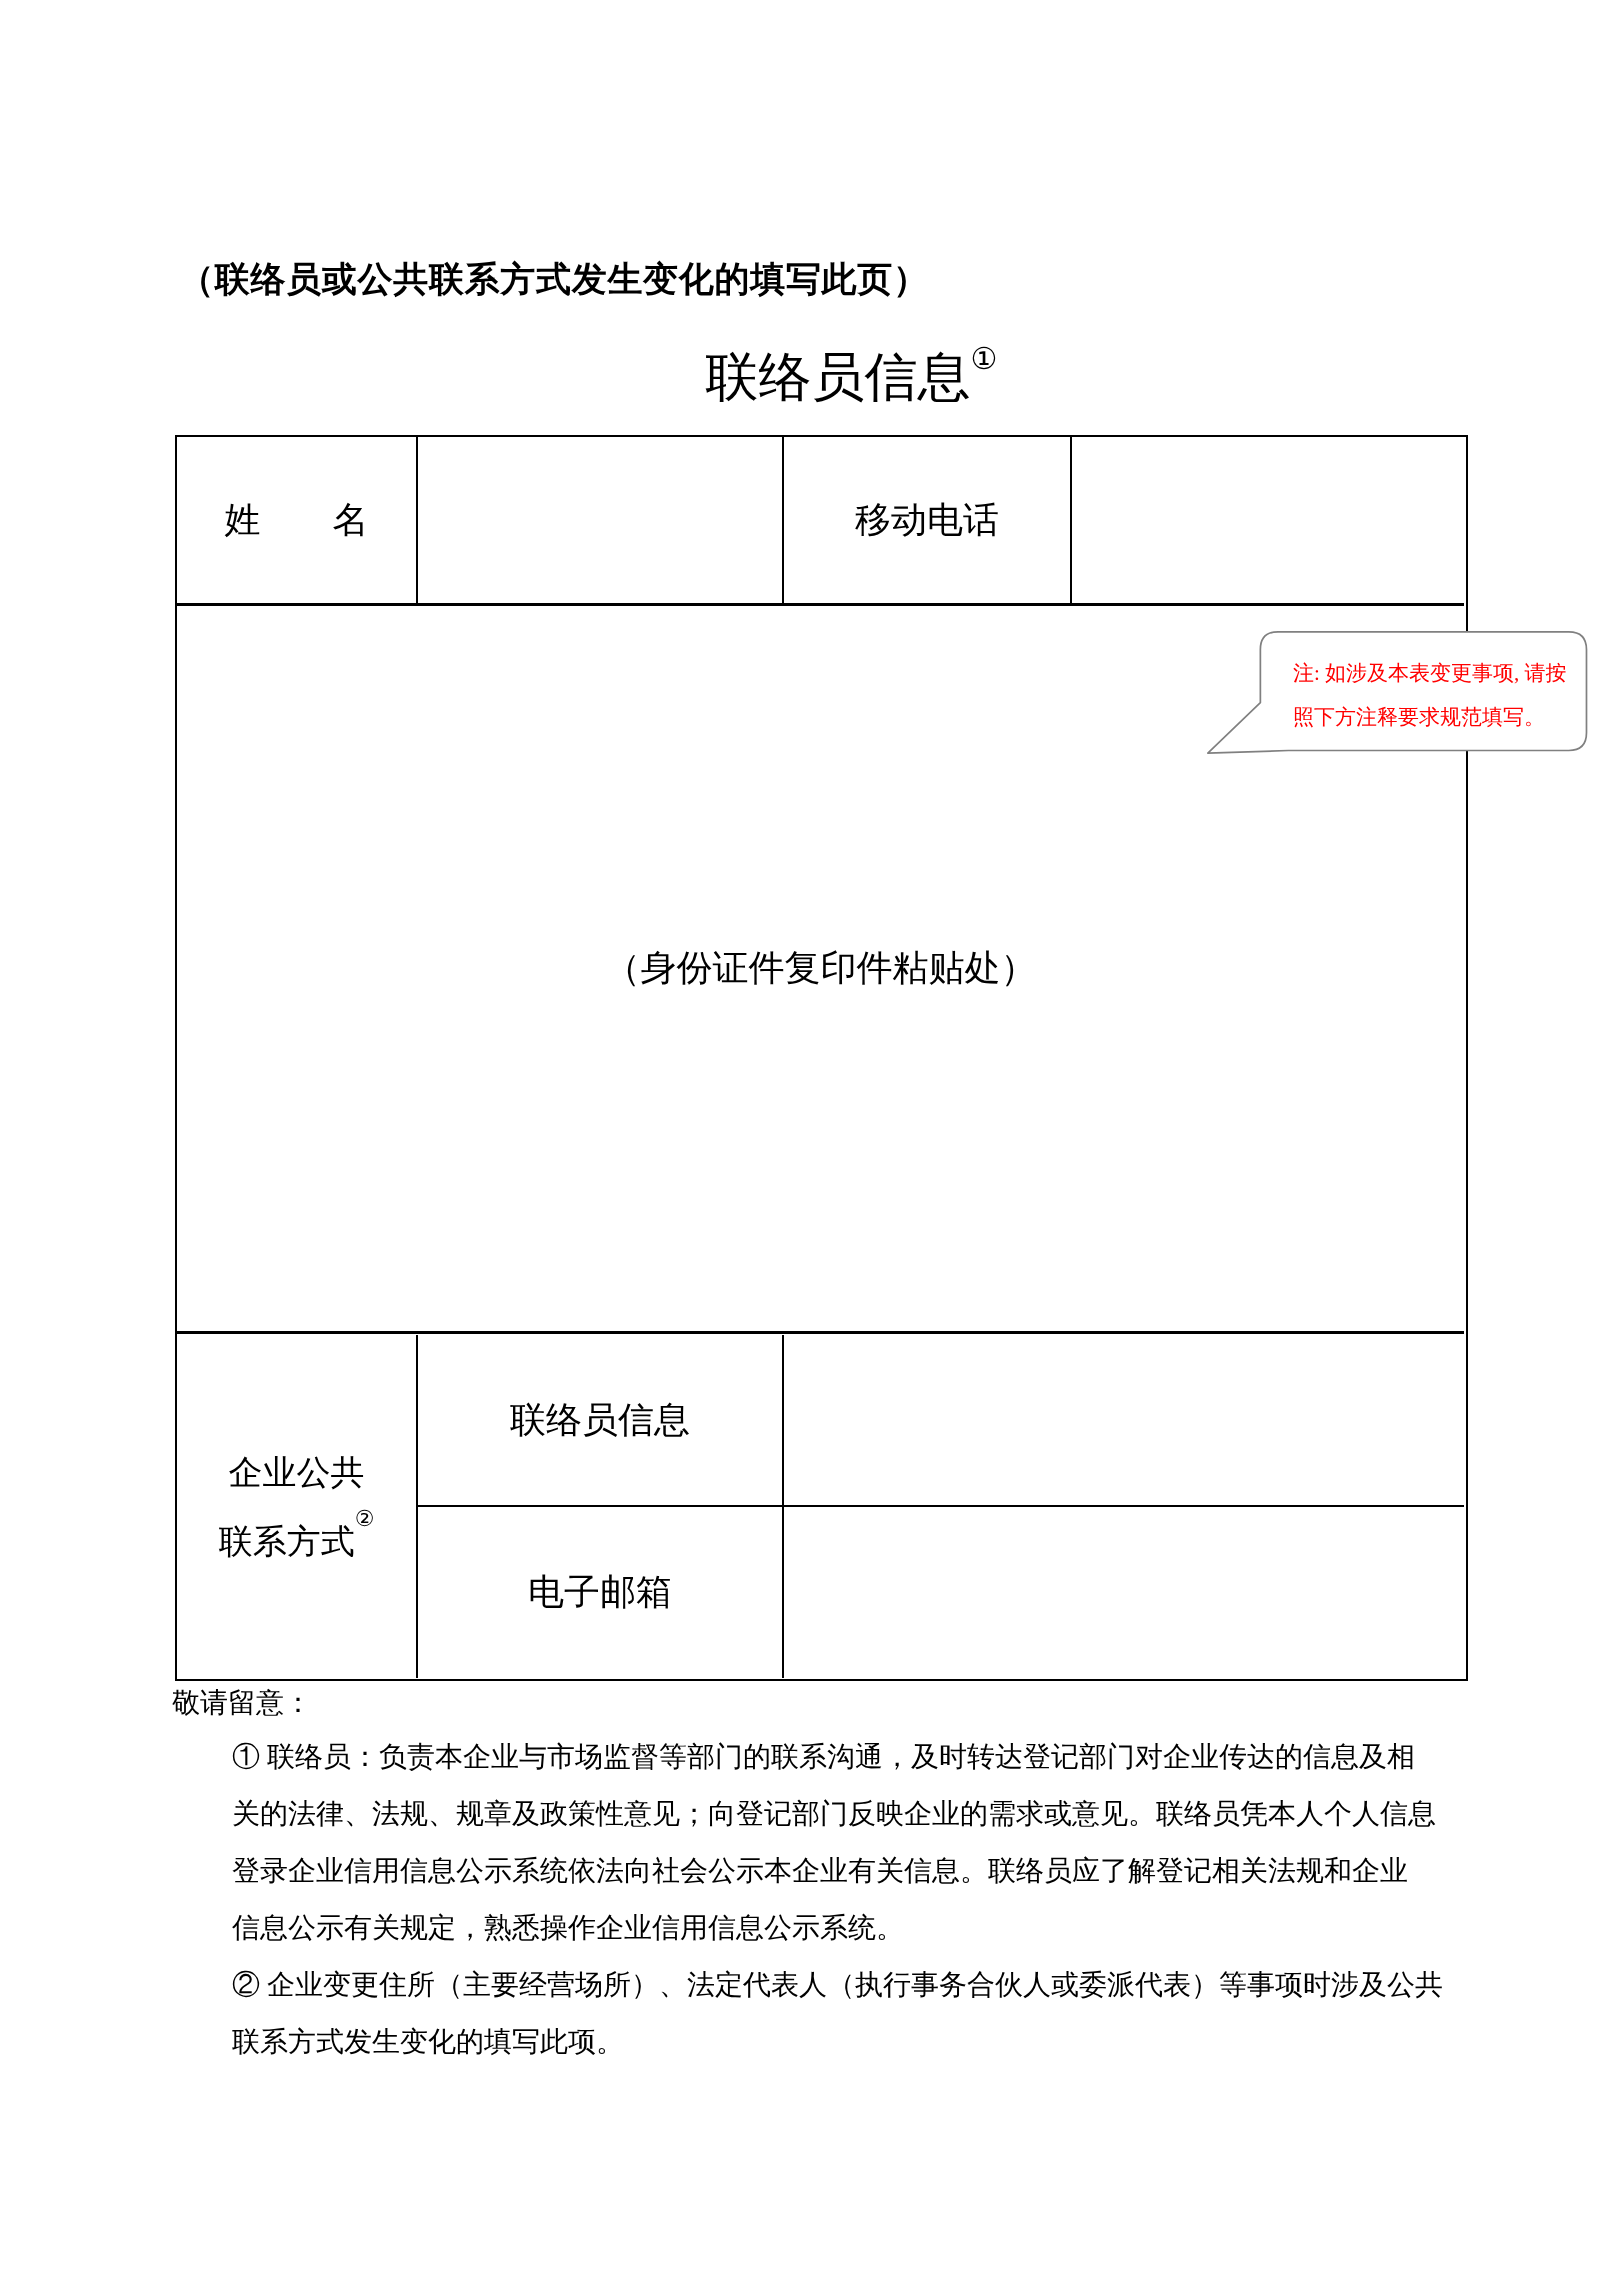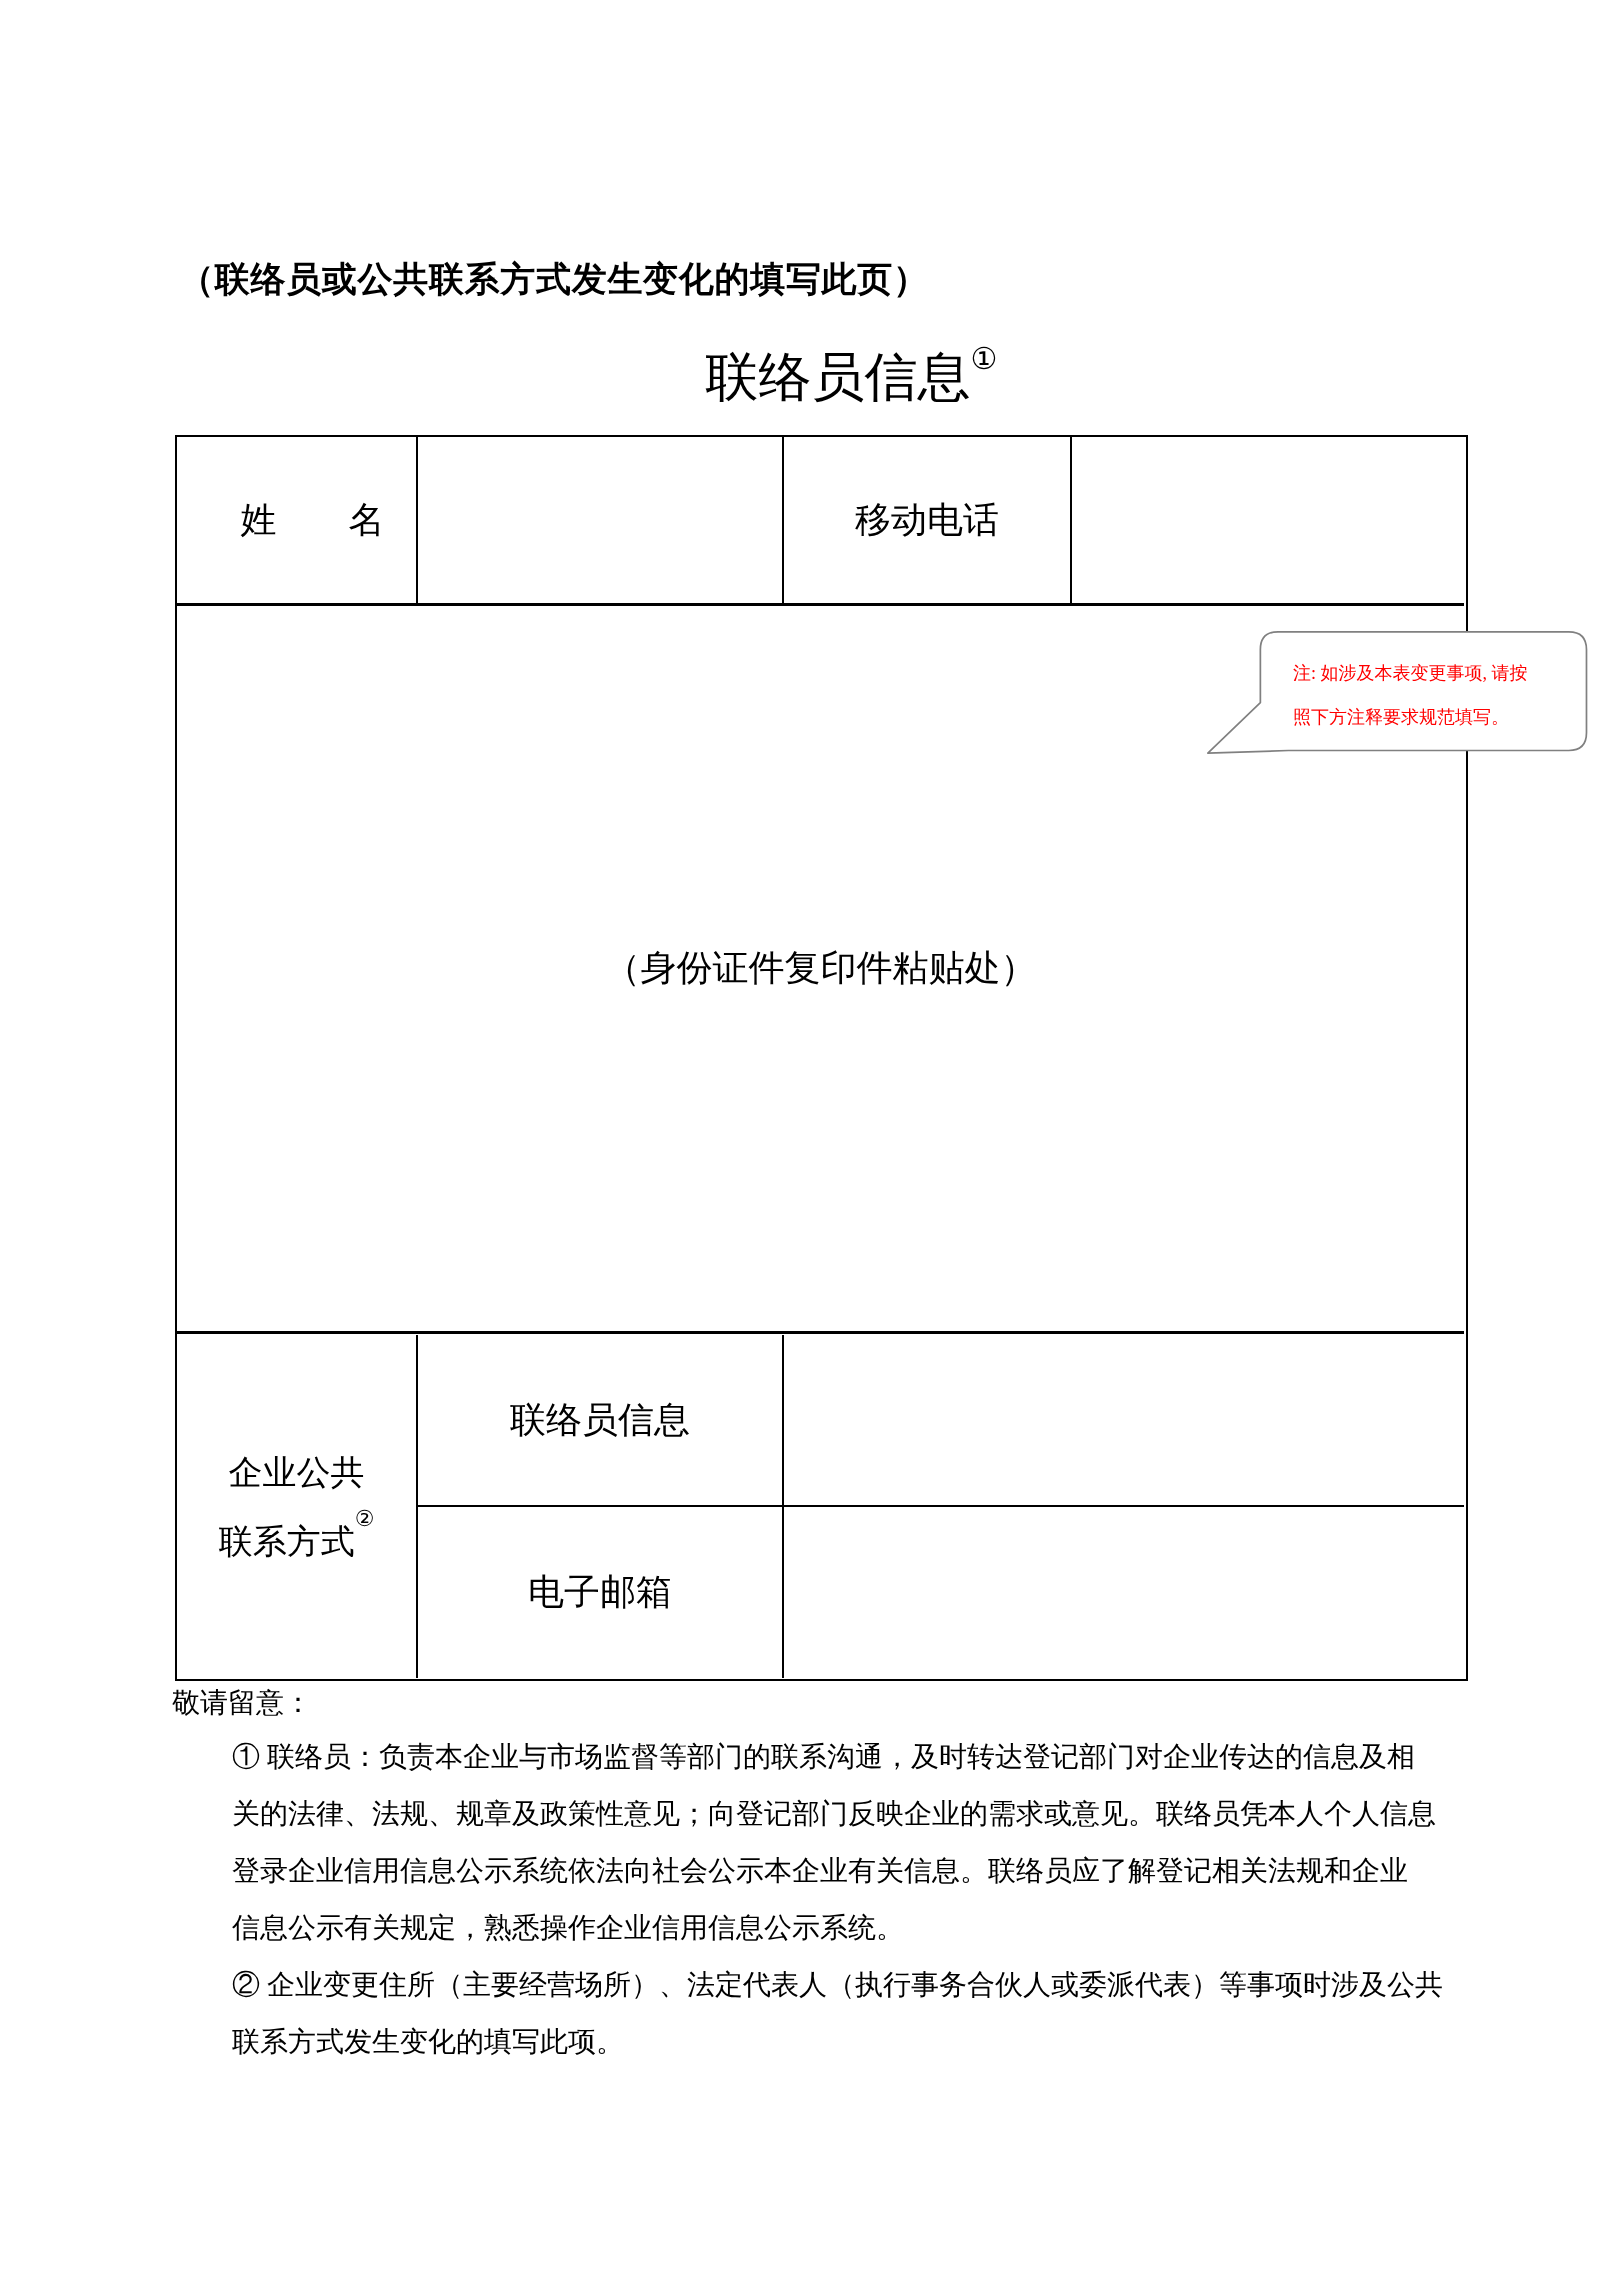--- a/index.html
+++ b/index.html
@@ -33,21 +33,21 @@
     font-size:36px;white-space:nowrap;text-align:center;
   }
   .contact-label{flex-direction:column;line-height:59px;font-size:34px;}
   .contact-label sup{font-size:22px;vertical-align:13.6px;}
   .contact-label .lbl-line{white-space:nowrap;}
   .contact-label sup{position:relative;top:-12.3px;}
   
   .callout-svg{position:absolute;left:1186px;top:614px;z-index:5;}
   .callout-text{
     position:absolute;left:1293px;top:651px;z-index:6;
-    font-size:18px;line-height:44px;color:#FF0000;white-space:nowrap;
+    font-size:21px;line-height:44px;color:#FF0000;white-space:nowrap;
   }
   
   .notes-heading{
     position:absolute;left:172px;top:1684px;
     font-size:28px;white-space:nowrap;
   }
   .notes-body{
     position:absolute;left:232px;top:1728px;
     font-size:28px;line-height:57px;white-space:nowrap;
   }
@@ -69,21 +69,21 @@
 
     <div class="gline" style="left:0;top:166px;width:1287px;height:2.7px;"></div>
     <div class="gline" style="left:0;top:894px;width:1287px;height:3.4px;"></div>
     <div class="gline" style="left:239px;top:1068px;width:1048px;height:2px;"></div>
     <div class="gline" style="left:239px;top:0;width:2px;height:166px;"></div>
     <div class="gline" style="left:605px;top:0;width:2px;height:166px;"></div>
     <div class="gline" style="left:893px;top:0;width:2px;height:166px;"></div>
     <div class="gline" style="left:239px;top:898px;width:2px;height:343px;"></div>
     <div class="gline" style="left:605px;top:898px;width:2px;height:343px;"></div>
 
-    <div class="cell" style="left:0;top:0;width:239px;height:166px;padding-left:16px;">姓　　名</div>
+    <div class="cell" style="left:0;top:0;width:239px;height:166px;">姓　　名</div>
     <div class="cell" style="left:241px;top:0;width:364px;height:166px;"></div>
     <div class="cell" style="left:607px;top:0;width:286px;height:166px;">移动电话</div>
     <div class="cell" style="left:895px;top:0;width:392px;height:166px;"></div>
 
     <div class="cell" style="left:0;top:168px;width:1287px;height:726px;">（身份证件复印件粘贴处）</div>
 
     <div class="cell contact-label" style="left:0;top:898px;width:239px;height:343px;">
       <span class="lbl-line">企业公共</span>
       <span class="lbl-line"><span>联系方式</span><sup>②</sup></span>
     </div>

